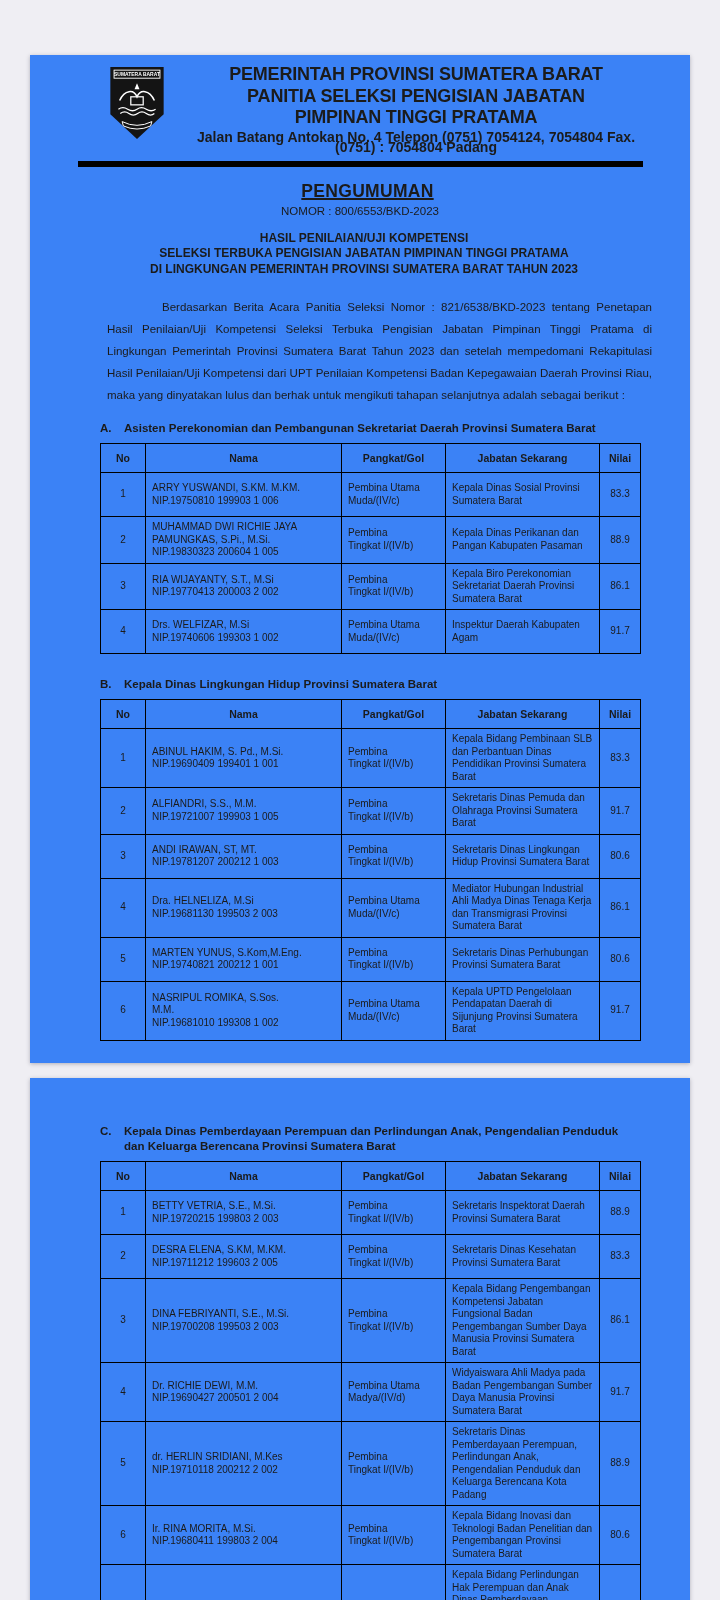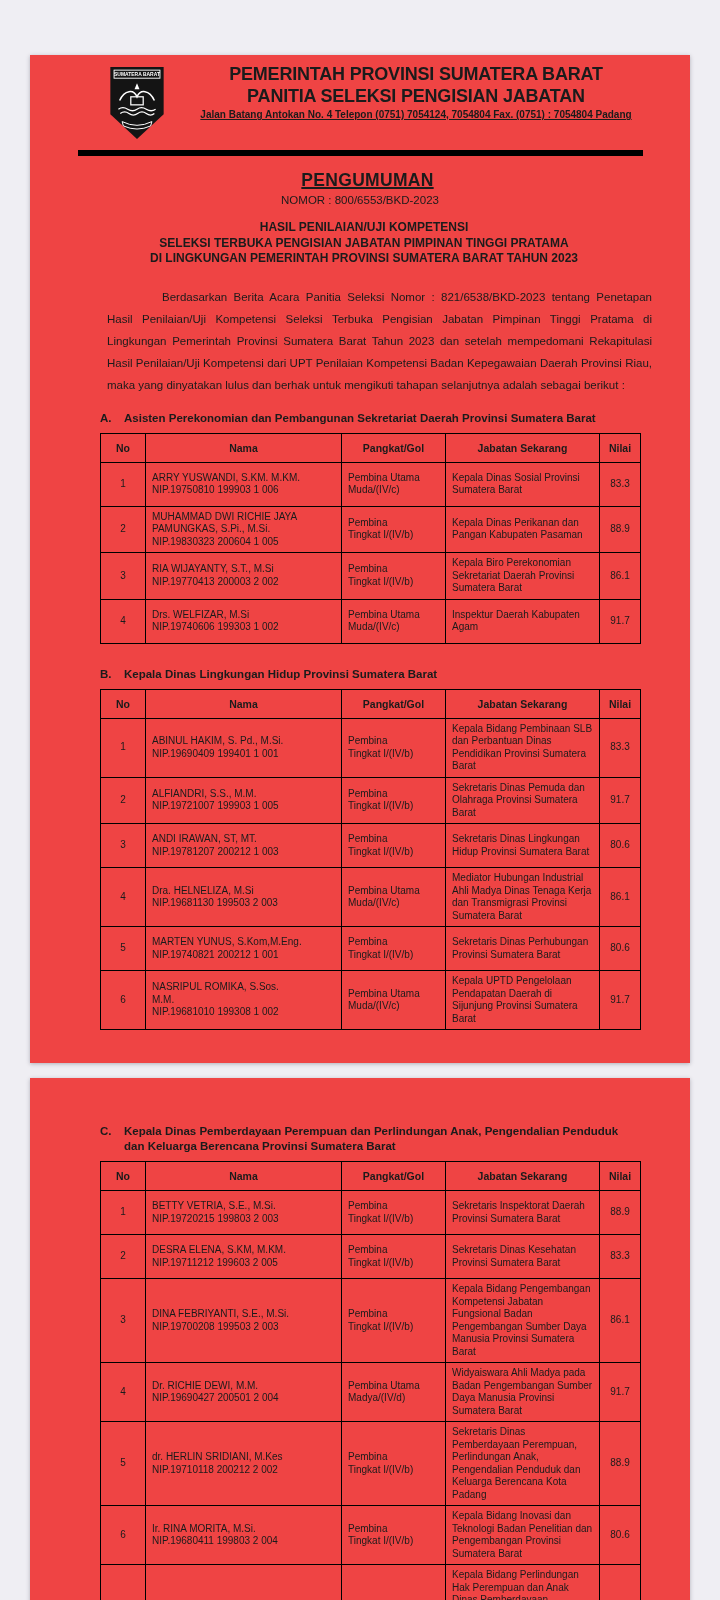--- a/index.html
+++ b/index.html
@@ -1,29 +1,29 @@
 <!DOCTYPE html>
 <html><head>
 <meta charset="utf-8">
 <style>
   html,body{margin:0;padding:0;}
   body{width:720px;height:1600px;overflow:hidden;background:#efeef3;
        font-family:"Liberation Sans",sans-serif;color:#1b1b1b;}
   .canvas{position:relative;width:720px;height:1600px;background:#efeef3;overflow:hidden;}
-  .page{position:absolute;left:30px;width:660px;background:#ef4444;
+  .page{position:absolute;left:30px;width:660px;background:#3b82f6;
         box-shadow:0 1px 4px rgba(60,60,80,.35);box-sizing:border-box;}
   #page1{top:55px;height:1008px;overflow:hidden;}
   #page2{top:1078px;height:1200px;padding-top:46px;}
 
   
   .letterhead{display:flex;align-items:flex-start;padding:9px 40px 0 76px;gap:14px;}
   .logo{width:62px;height:78px;flex:none;}
   .lh-text{flex:1;text-align:center;}
   .org{font-size:18px;font-weight:700;line-height:21.5px;letter-spacing:-0.2px;}
-  .addr{font-size:10px;font-weight:700;margin-top:3px;line-height:10.5px;text-decoration:underline;}
+  .addr{font-size:14px;font-weight:700;margin-top:3px;line-height:10.5px;}
   .email-line{font-size:8.6px;font-weight:700;line-height:10.5px;}
   .email{color:#1b1b1b;text-decoration:underline;}
   .rule{height:6px;background:#000;margin:8px 47px 0 48px;}
 
   
   .doc-title{margin-top:14px;text-align:center;font-size:17.5px;font-weight:800;
              text-decoration:underline;text-decoration-thickness:2px;letter-spacing:.3px;margin-left:15px;}
   .doc-number{text-align:center;font-size:11.5px;margin-top:3px;}
   .tentang{margin-top:21px;text-align:center;font-weight:700;font-size:11.5px;}
   .subject{margin-top:14px;text-align:center;font-weight:700;font-size:12px;line-height:15.5px;padding-left:8px;}
@@ -63,20 +63,21 @@
           <path d="M22 58 C30 40 45 40 50 52 C55 40 70 40 78 58" stroke="#ffffff" stroke-width="2.5" fill="none"></path>
           <rect x="40" y="52" width="20" height="13" fill="none" stroke="#ffffff" stroke-width="2"></rect>
           <path d="M20 72 q7 -5 15 0 t15 0 t15 0 t15 0" stroke="#ffffff" stroke-width="2" fill="none"></path>
           <path d="M23 79 q7 -5 14 0 t14 0 t14 0 t13 0" stroke="#ffffff" stroke-width="2" fill="none"></path>
           <path d="M26 92 Q50 104 74 92 L72 99 Q50 109 28 99 Z" fill="none" stroke="#ffffff" stroke-width="1.6"></path>
         </svg>
       </div>
       <div class="lh-text">
         <div class="org">PEMERINTAH PROVINSI SUMATERA BARAT</div>
         <div class="org">PANITIA SELEKSI PENGISIAN JABATAN</div>
+        <div class="org">PIMPINAN TINGGI PRATAMA</div>
         <div class="addr">Jalan Batang Antokan No. 4 Telepon (0751) 7054124, 7054804 Fax. (0751) : 7054804 Padang</div>
       </div>
     </div>
 
     <div class="rule"></div>
 
     <div class="doc-title">PENGUMUMAN</div>
     <div class="doc-number">NOMOR : 800/6553/BKD-2023</div>
 
     <div class="subject">

